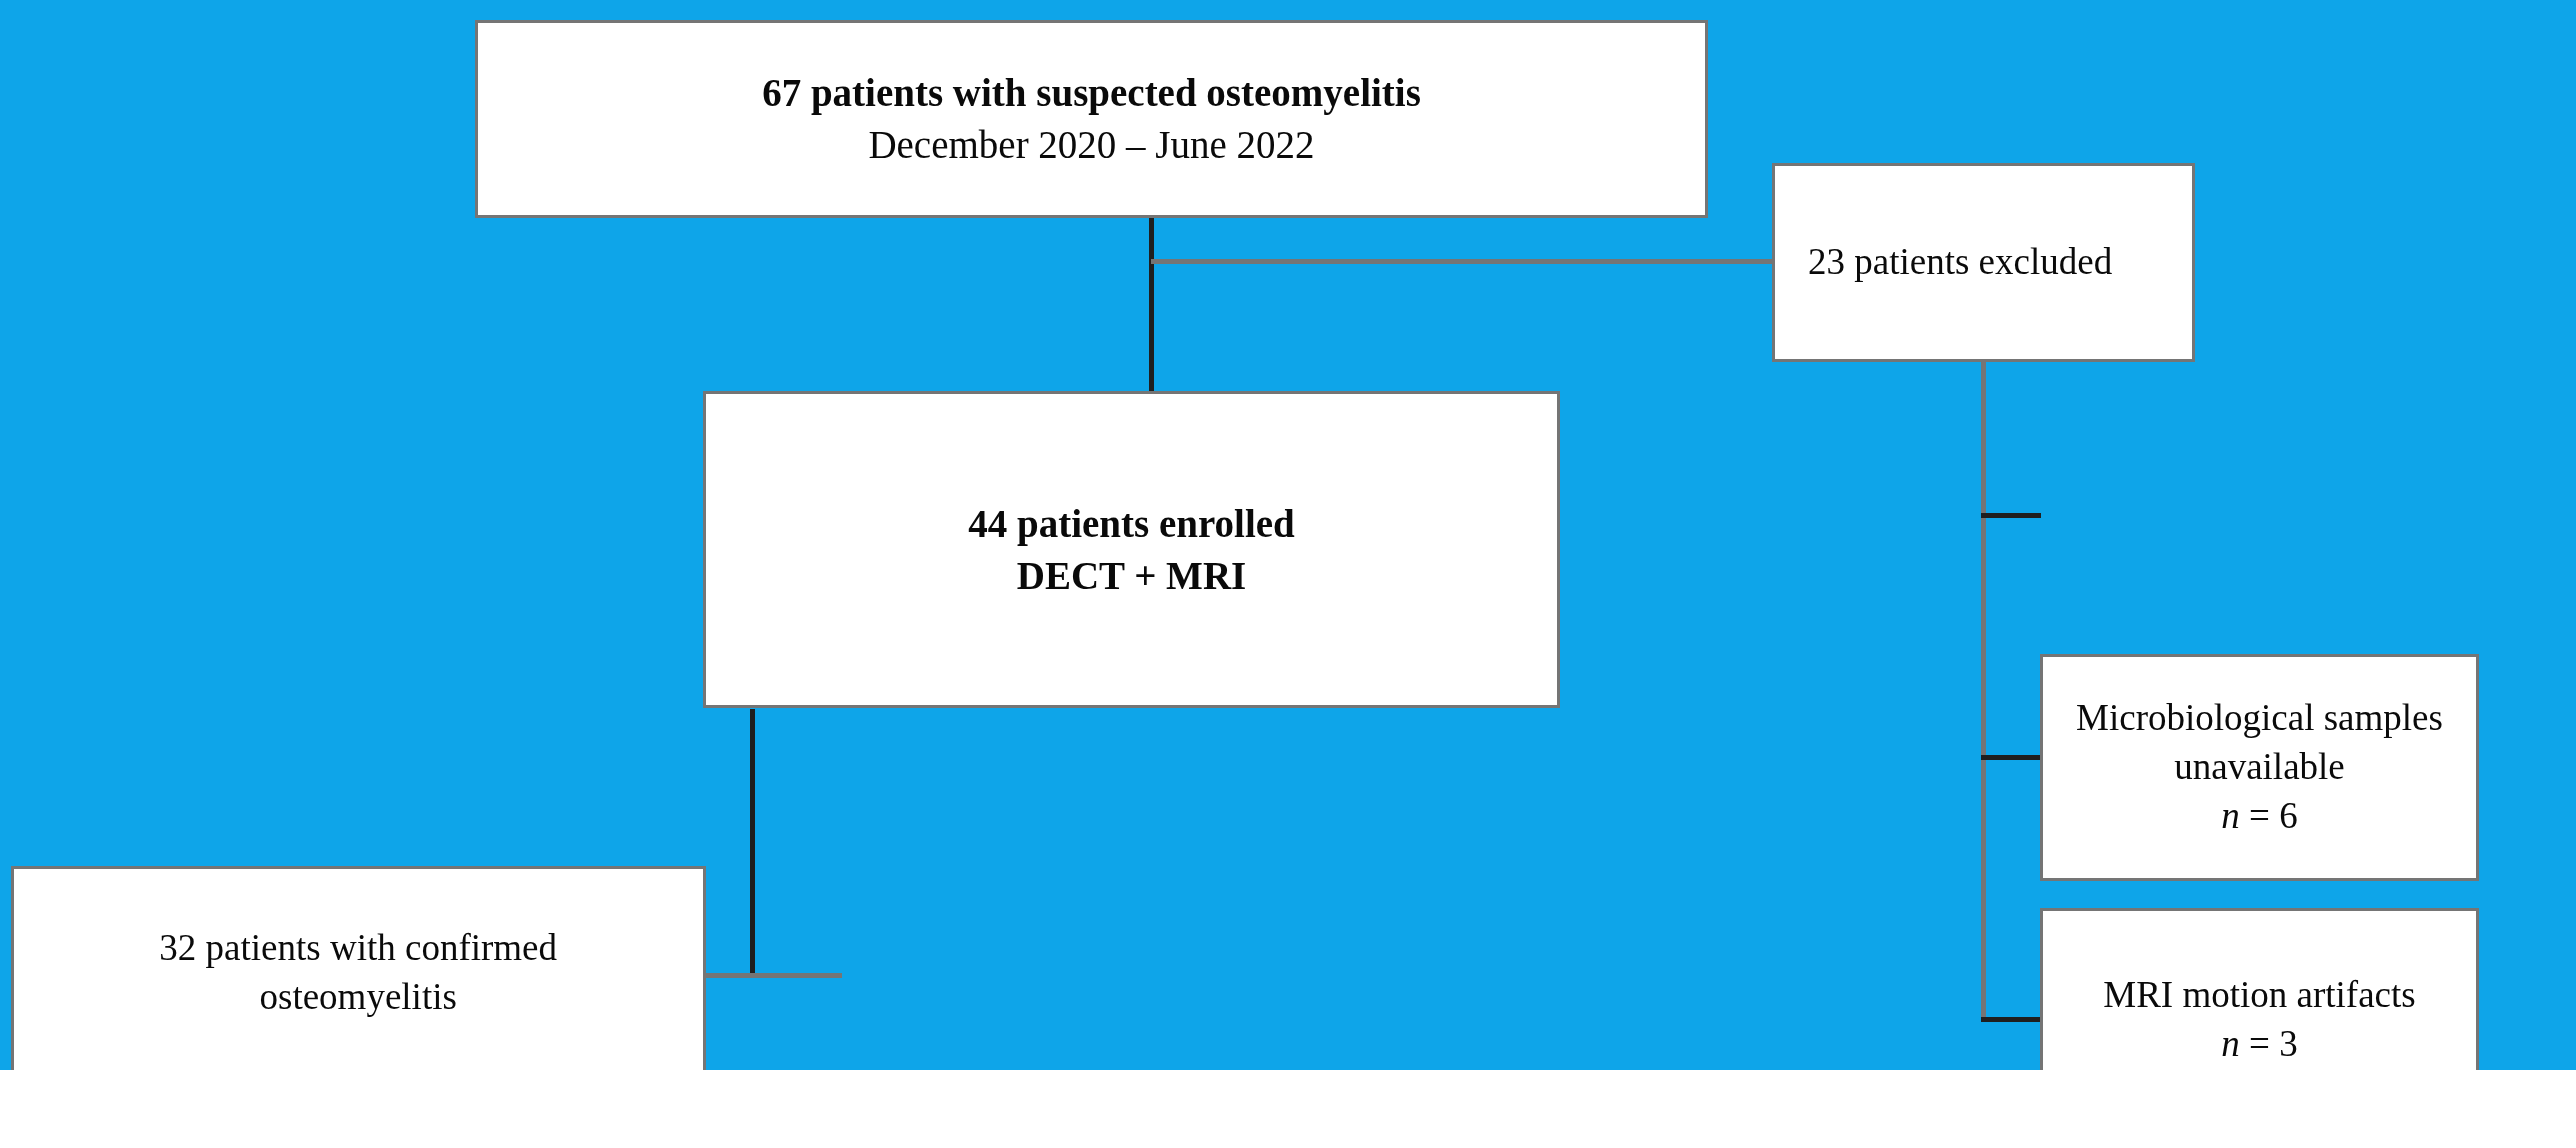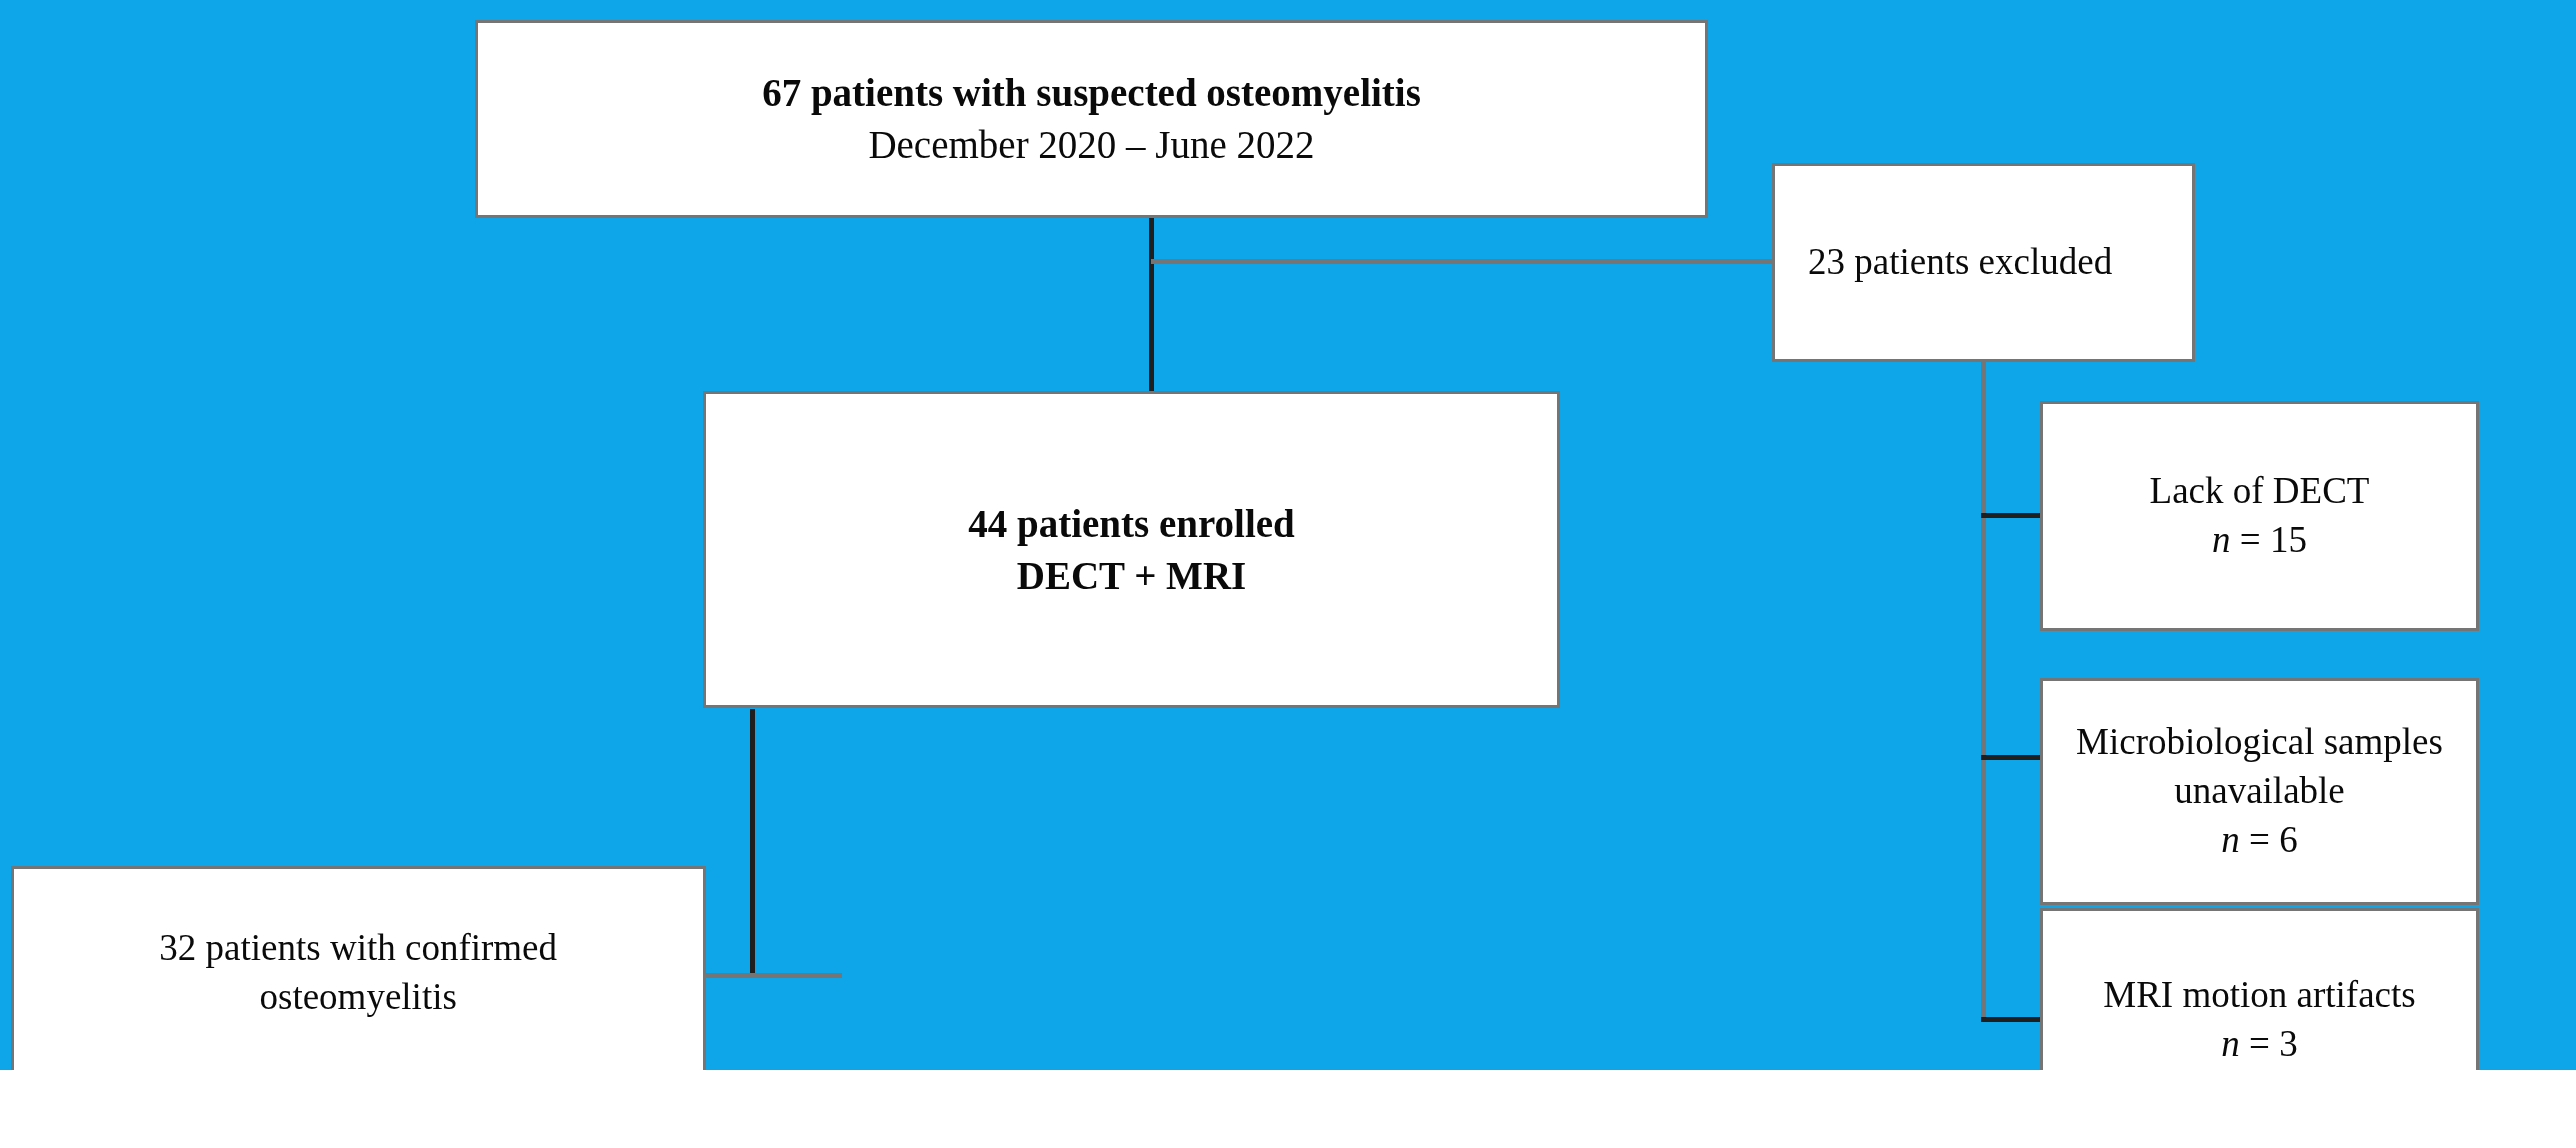--- a/index.html
+++ b/index.html
@@ -94,28 +94,22 @@
     </div>
   </div>
 
   <div class="node" style="left:703px; top:391px; width:857px; height:317px;">
     <div class="inner">
       <span class="ln bold lead">44 patients enrolled</span>
       <span class="ln bold lead">DECT + MRI</span>
     </div>
   </div>
 
-  <div class="node" style="left:2040px; top:401px; width:439px; height:230px;">
-    <div class="inner">
-      <span class="ln body-txt">Lack of DECT</span>
-      <span class="ln body-txt"><span class="ital">n</span> <span>= 15</span></span>
-    </div>
-  </div>
 
-  <div class="node" style="left:2040px; top:654px; width:439px; height:227px;margin-top:24px;">
+  <div class="node" style="left:2040px; top:654px; width:439px; height:227px;">
     <div class="inner">
       <span class="ln body-txt">Microbiological samples</span>
       <span class="ln body-txt">unavailable</span>
       <span class="ln body-txt"><span class="ital">n</span> <span>= 6</span></span>
     </div>
   </div>
 
   <div class="node" style="left:2040px; top:908px; width:439px; height:224px;">
     <div class="inner">
       <span class="ln body-txt">MRI motion artifacts</span>

